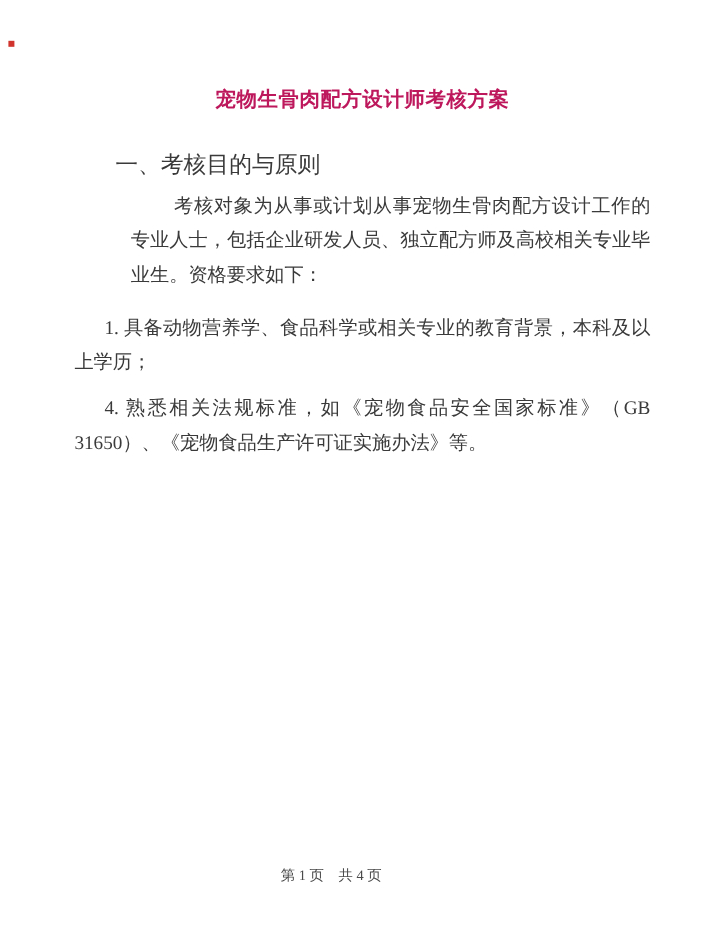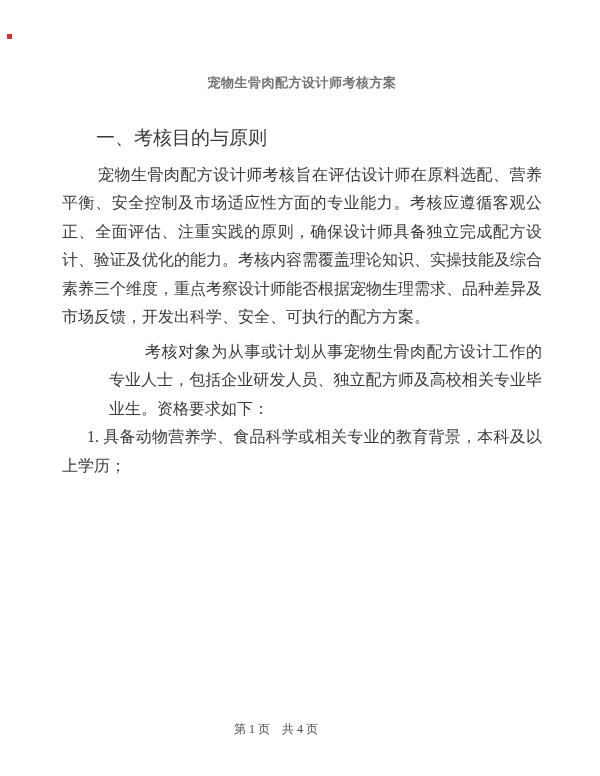--- a/index.html
+++ b/index.html
@@ -34,24 +34,24 @@
     width: 600px;
     height: 776px;
     padding: 0 58px 0 62px;
     box-sizing: border-box;
     color: #3a3a3a;
   }
   .doc-title {
     margin: 70px 0 0 0;
     font-family: "Liberation Sans", "DejaVu Sans", sans-serif;
     font-weight: bold;
-    font-size: 13px;
+    font-size: 17px;
     line-height: 26px;
     letter-spacing: 0.5px;
-    color: #737373;
+    color: #be185d;
     text-align: center;
   }
   .sec-heading {
     margin: 28px 0 0 0;
     font-weight: normal;
     font-size: 19px;
     line-height: 28.5px;
     color: #3a3a3a;
     text-indent: 34px;
   }
@@ -74,21 +74,21 @@
   .list-item {
     margin: 10px 0 0 0;
     font-size: 16px;
     line-height: 28.5px;
     text-align: justify;
     text-justify: inter-ideograph;
     text-indent: 25px;
     color: #3a3a3a;
   }
   .list-item.first {
-    margin-top: 0;
+    margin-top: 16px;
   }
   .page-footer {
     position: absolute;
     left: 0;
     top: 722px;
     width: 552px;
     text-align: center;
     font-size: 12px;
     line-height: 15px;
     color: #4a4a4a;
@@ -101,26 +101,26 @@
 <div class="screen">
 
   <div class="red-dot" style="background: rgb(208, 52, 44);"></div>
 
   <div class="page">
 
     <h1 class="doc-title">宠物生骨肉配方设计师考核方案</h1>
 
     <h2 class="sec-heading">一、考核目的与原则</h2>
 
-    <p class="para">宠物生骨肉配方设计师考核旨在评估设计师在原料选配、营养平衡、安全控制及市场适应性方面的专业能力。考核应遵循客观公正、全面评估、注重实践的原则，确保设计师具备独立完成配方设计、验证及优化的能力。考核内容需覆盖理论知识、实操技能及综合素养三个维度，重点考察设计师能否根据宠物生理需求、品种差异及市场反馈，开发出科学、安全、可执行的配方方案。</p>
 
 
     <p class="para second">考核对象为从事或计划从事宠物生骨肉配方设计工作的专业人士，包括企业研发人员、独立配方师及高校相关专业毕业生。资格要求如下：</p>
 
     <p class="list-item first">1. 具备动物营养学、食品科学或相关专业的教育背景，本科及以上学历；</p>
 
 
 
+    <p class="list-item">4. 熟悉相关法规标准，如《宠物食品安全国家标准》（GB 31650）、《宠物食品生产许可证实施办法》等。</p>
 
     <div class="page-footer">第 1 页　共 4 页</div>
 
   </div>
 </div>
 
 </body></html>

